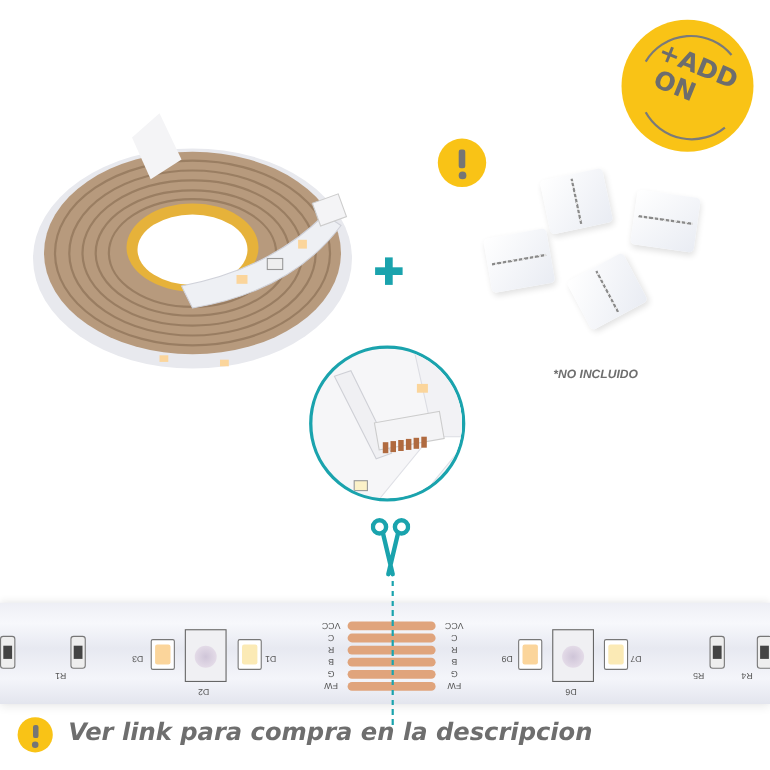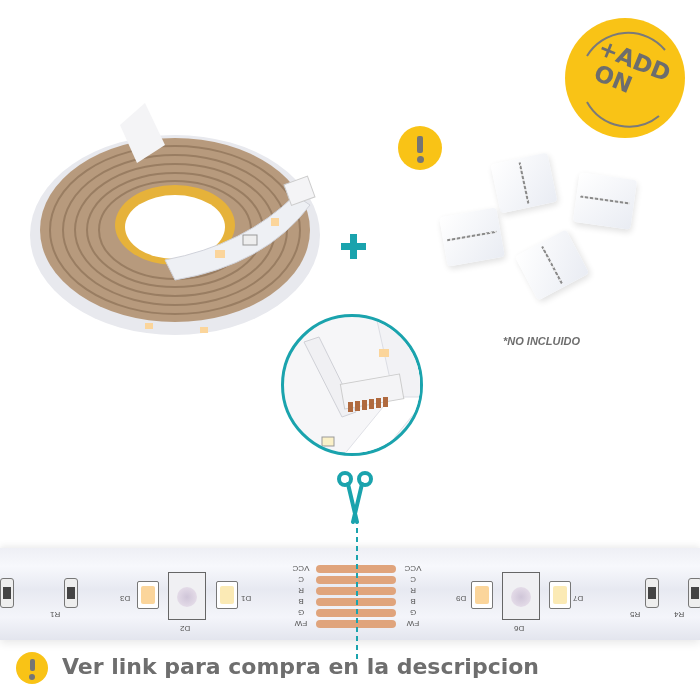--- a/index.html
+++ b/index.html
@@ -77,21 +77,21 @@
   .led-cool::after { background: #fbeab5; }
   .rgb { position: absolute; width: 38px; height: 48px; border: 1px solid #666; background: #f0f0f3; }
   .rgb::after { content: ""; position: absolute; left: 8px; top: 14px; width: 20px; height: 20px; border-radius: 50%; background: radial-gradient(#cfc5d8,#ece4ee); }
   .res { position: absolute; width: 14px; height: 30px; border: 1px solid #777; border-radius: 3px; background: #eee; }
   .res::after { content: ""; position: absolute; left: 2px; top: 8px; width: 8px; height: 12px; background: #444; }
   .comp-label { position: absolute; font-size: 8px; color: #555; transform: rotate(180deg); }
 
   
   .footer-text {
     position: absolute; left: 62px; top: 654px; color: #6e6e6e; font-size: 22px;
-    font-weight: bold; font-family: "DejaVu Sans", sans-serif; letter-spacing: 0px;
+    font-weight: bold; font-style: italic; font-family: "DejaVu Sans", sans-serif; letter-spacing: 0px;
   }
 </style>
 </head>
 <body>
 
 <div class="badge">
   <svg width="120" height="120">
     <path d="M22 38 A48 48 0 0 1 100 32" stroke="#7a7a7a" stroke-width="2" fill="none"></path>
     <path d="M22 84 A48 48 0 0 0 94 98" stroke="#7a7a7a" stroke-width="2" fill="none"></path>
   </svg>

